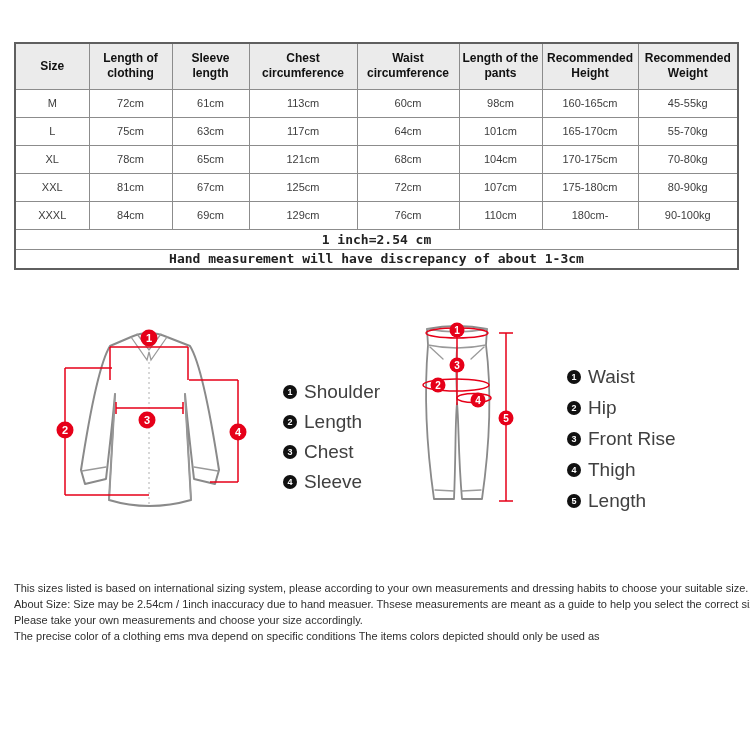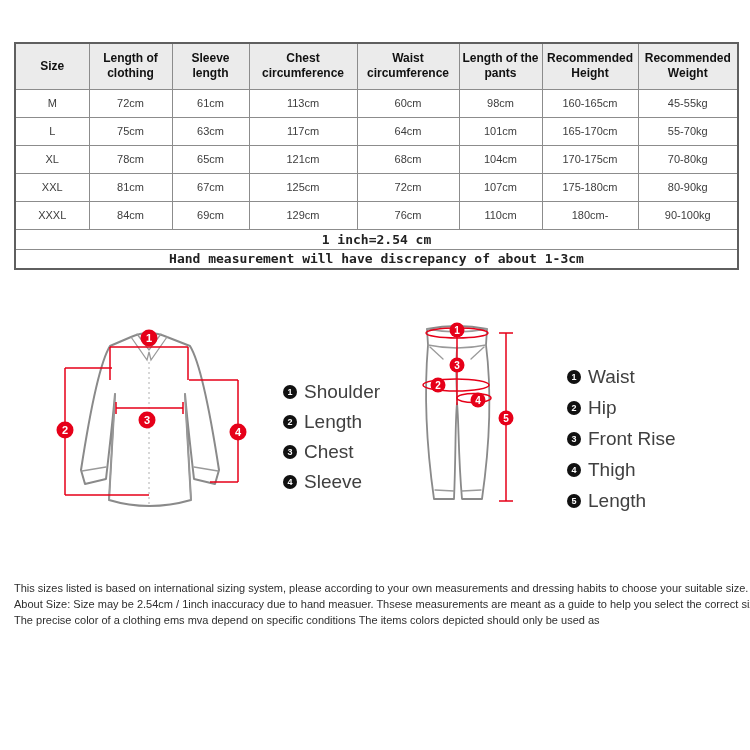--- a/index.html
+++ b/index.html
@@ -262,16 +262,17 @@
     </div>
     <div class="legend-item">
       <span class="bullet">5</span>
       <span class="legend-label">Length</span>
     </div>
   </div>
 
   <div class="notes">
     <p>This sizes listed is based on international sizing system, please according to your own measurements and dressing habits to choose your suitable size.</p>
     <p>About Size: Size may be 2.54cm / 1inch inaccuracy due to hand measuer. Thsese measurements are meant as a guide to help you select the correct size.</p>
+    <p>Please take your own measurements and choose your size accordingly.</p>
     <p>The precise color of a clothing ems mva depend on specific conditions The items colors depicted should only be used as</p>
   </div>
 
 </div>
 
 </body></html>

